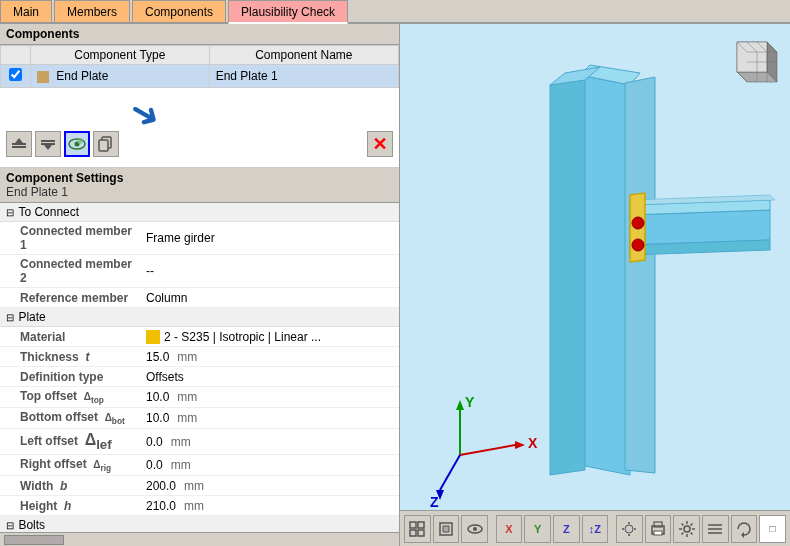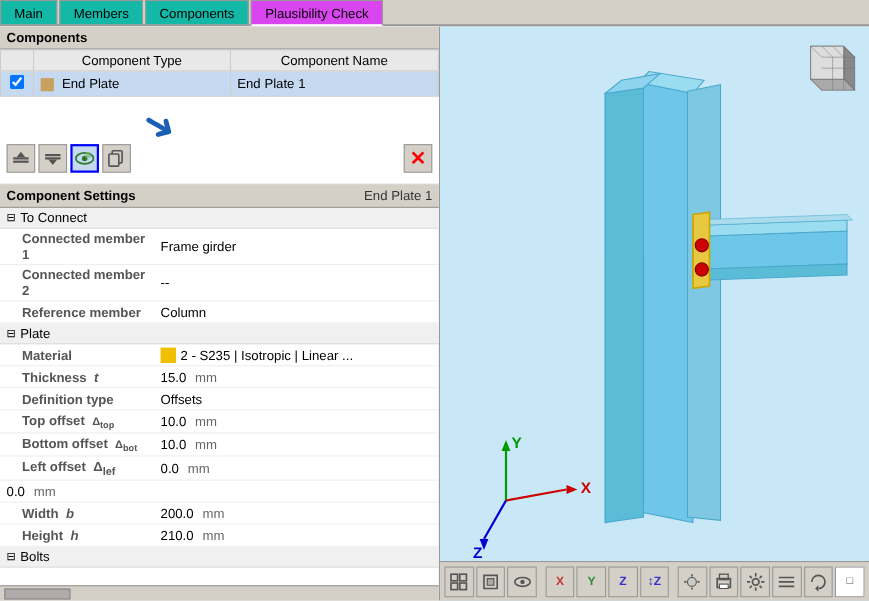--- a/index.html
+++ b/index.html
@@ -9,29 +9,29 @@
     .tab-bar {
       display: flex;
       background: #d4d0c8;
       border-bottom: 2px solid #999;
       height: 24px;
     }
     .tab {
       padding: 3px 12px;
       border: 1px solid #999;
       border-bottom: none;
-      background: #14b8a6;
+      background: #fdba74;
       cursor: pointer;
       font-size: 12px;
       margin-right: 2px;
       display: flex;
       align-items: center;
     }
     .tab.active {
-      background: #d946ef;
+      background: #fca5a5;
       border-bottom: 2px solid #fff;
       margin-bottom: -2px;
       font-weight: normal;
     }
 
     .main-layout {
       display: flex;
       height: calc(546px - 24px);
     }
 
@@ -139,20 +139,21 @@
     }
 
     
     .settings-header {
       background: #d4d0c8;
       padding: 3px 6px;
       font-weight: bold;
       border-bottom: 1px solid #999;
       display: flex;
       justify-content: space-between;
+      flex-direction: column;
     }
     .settings-header .plate-name {
       color: #333;
       font-weight: normal;
     }
 
     .settings-content {
       flex: 1;
       overflow-y: auto;
       font-size: 12px;
@@ -407,28 +408,29 @@
 
       <div class="settings-row">
         <div class="settings-label">Bottom offset &nbsp;<span style="font-size:10px">Δ<sub>bot</sub></span></div>
         <div class="settings-value">
           <span>10.0</span>
           <span class="unit">mm</span>
         </div>
       </div>
 
       <div class="settings-row">
-        <div class="settings-label">Left offset &nbsp;<span style="font-size:12px">Δ<sub>lef</sub></span></div>
+        <div class="settings-label">Left offset &nbsp;<span style="font-size:16px">Δ<sub>lef</sub></span></div>
         <div class="settings-value">
           <span>0.0</span>
           <span class="unit">mm</span>
         </div>
       </div>
 
       <div class="settings-row">
+        <div class="settings-label">Right offset &nbsp;<span style="font-size:10px">Δ<sub>rig</sub></span></div>
         <div class="settings-value">
           <span>0.0</span>
           <span class="unit">mm</span>
         </div>
       </div>
 
       <div class="settings-row">
         <div class="settings-label">Width &nbsp;<em>b</em></div>
         <div class="settings-value">
           <span>200.0</span>

